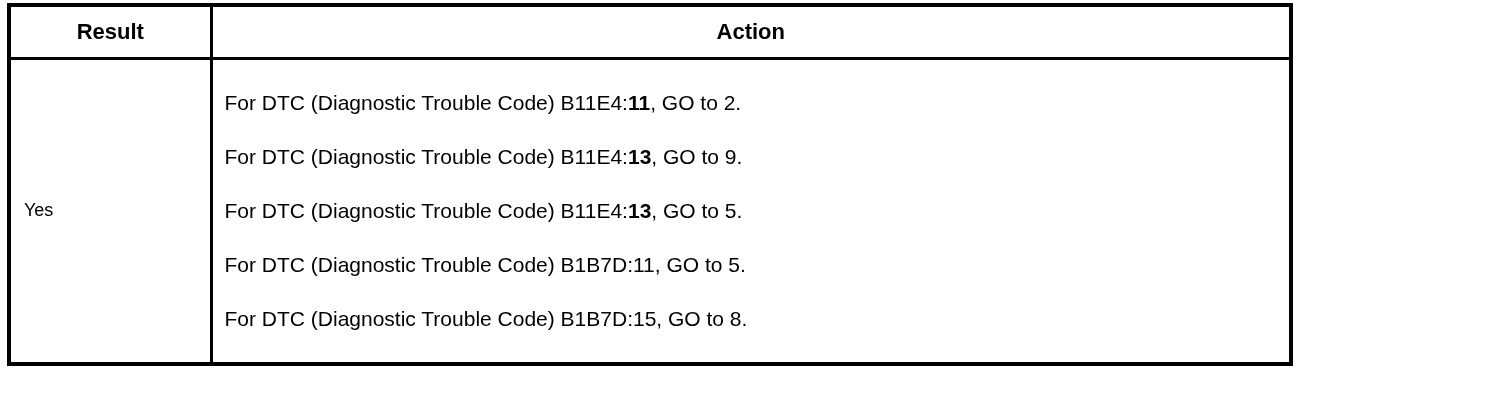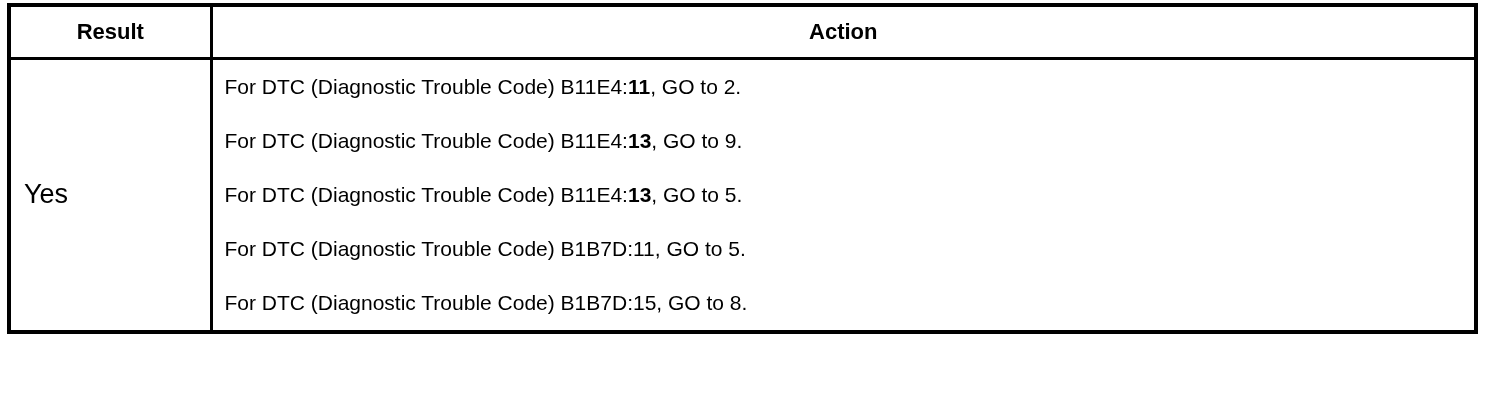--- a/index.html
+++ b/index.html
@@ -14,50 +14,50 @@
     width: 1504px;
     height: 410px;
     overflow: hidden;
   }
   .page {
     padding: 3px 26px 4px 7px;
   }
   table.diag-table {
     border-collapse: collapse;
     table-layout: fixed;
-    width: 1471px;
+    width: 1286px;
     background: #ffffff;
   }
   table.diag-table {
     border: 4px solid #000000;
   }
   table.diag-table th,
   table.diag-table td {
     border: 3px solid #000000;
     background: #ffffff;
   }
   th.hdr {
     height: 53px;
     font-size: 22px;
     font-weight: bold;
     text-align: center;
     vertical-align: middle;
     padding: 0;
   }
   td.result-cell {
-    font-size: 27px;
+    font-size: 18px;
     font-weight: normal;
     text-align: left;
     vertical-align: middle;
     padding: 0 0 0 13px;
   }
   td.action-cell {
     font-size: 21px;
     vertical-align: middle;
-    padding: 0 12px;
+    padding: 16px 12px;
   }
   tr.no-row {
     height: 56px;
   }
   p.action-line {
     margin: 0;
     padding: 16px 0;
     line-height: 22px;
     white-space: nowrap;
   }

